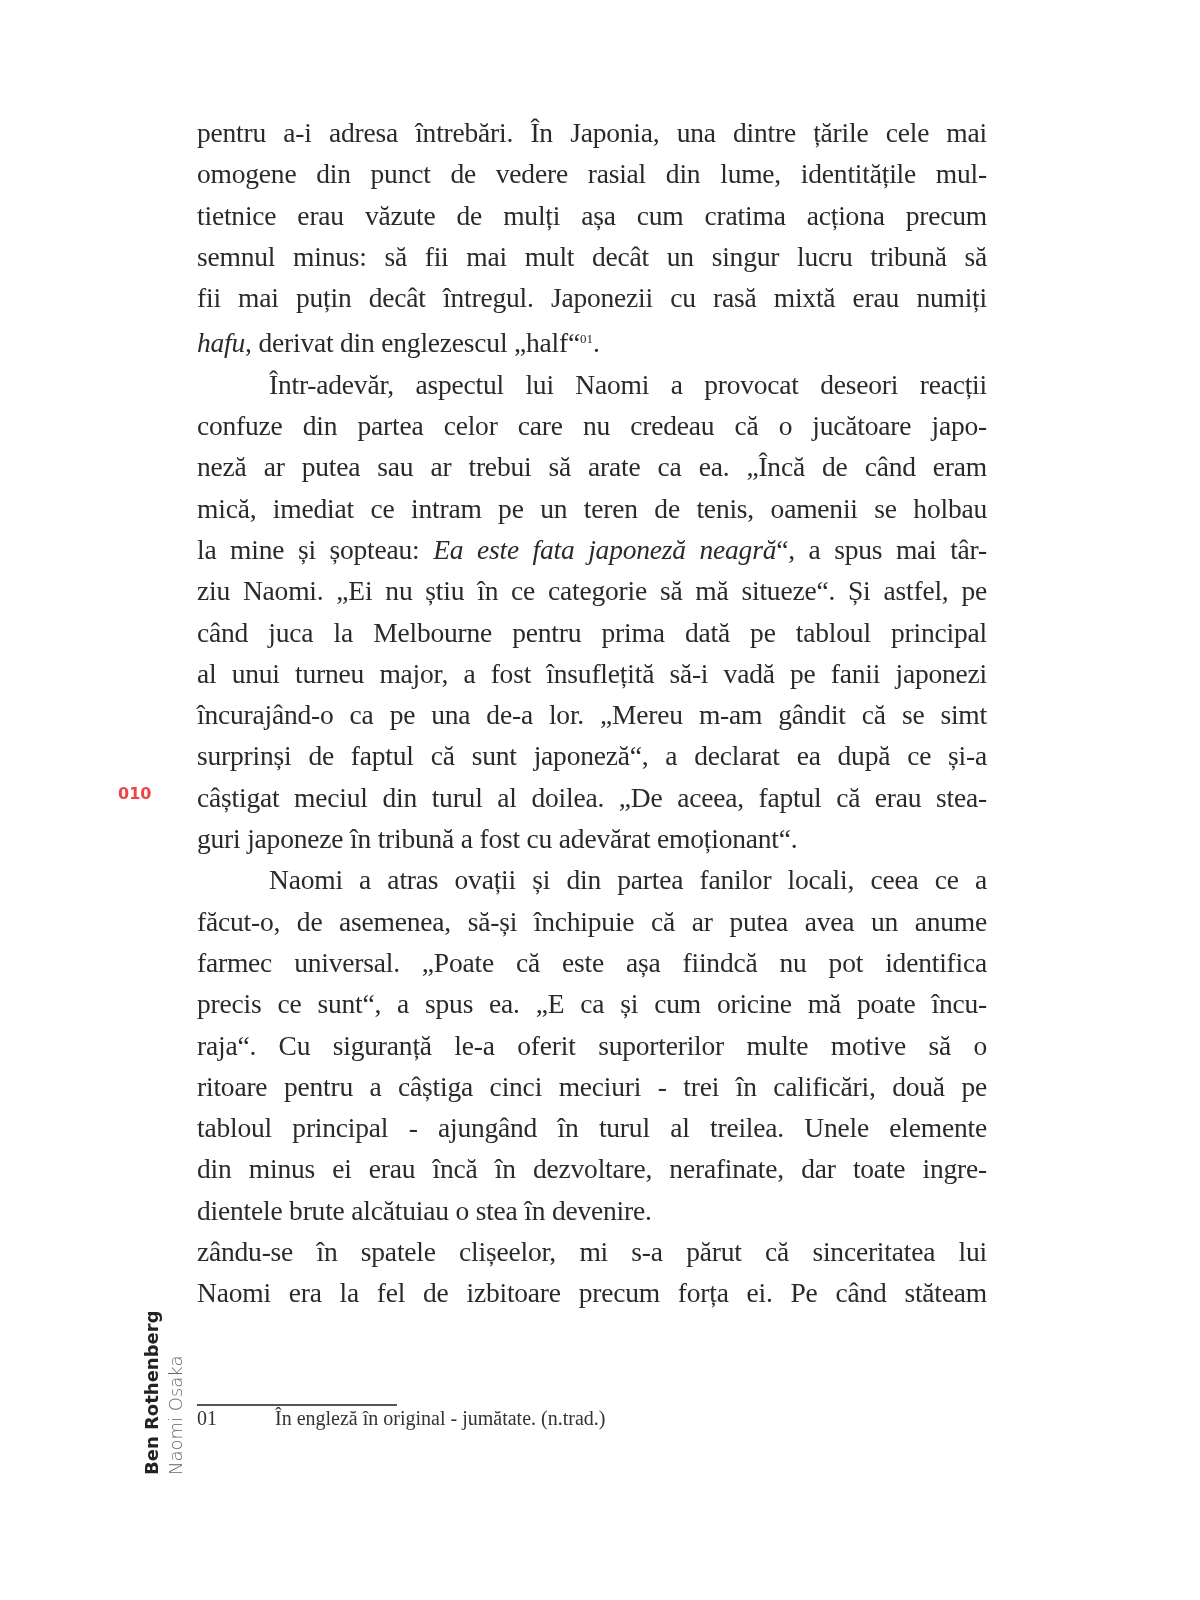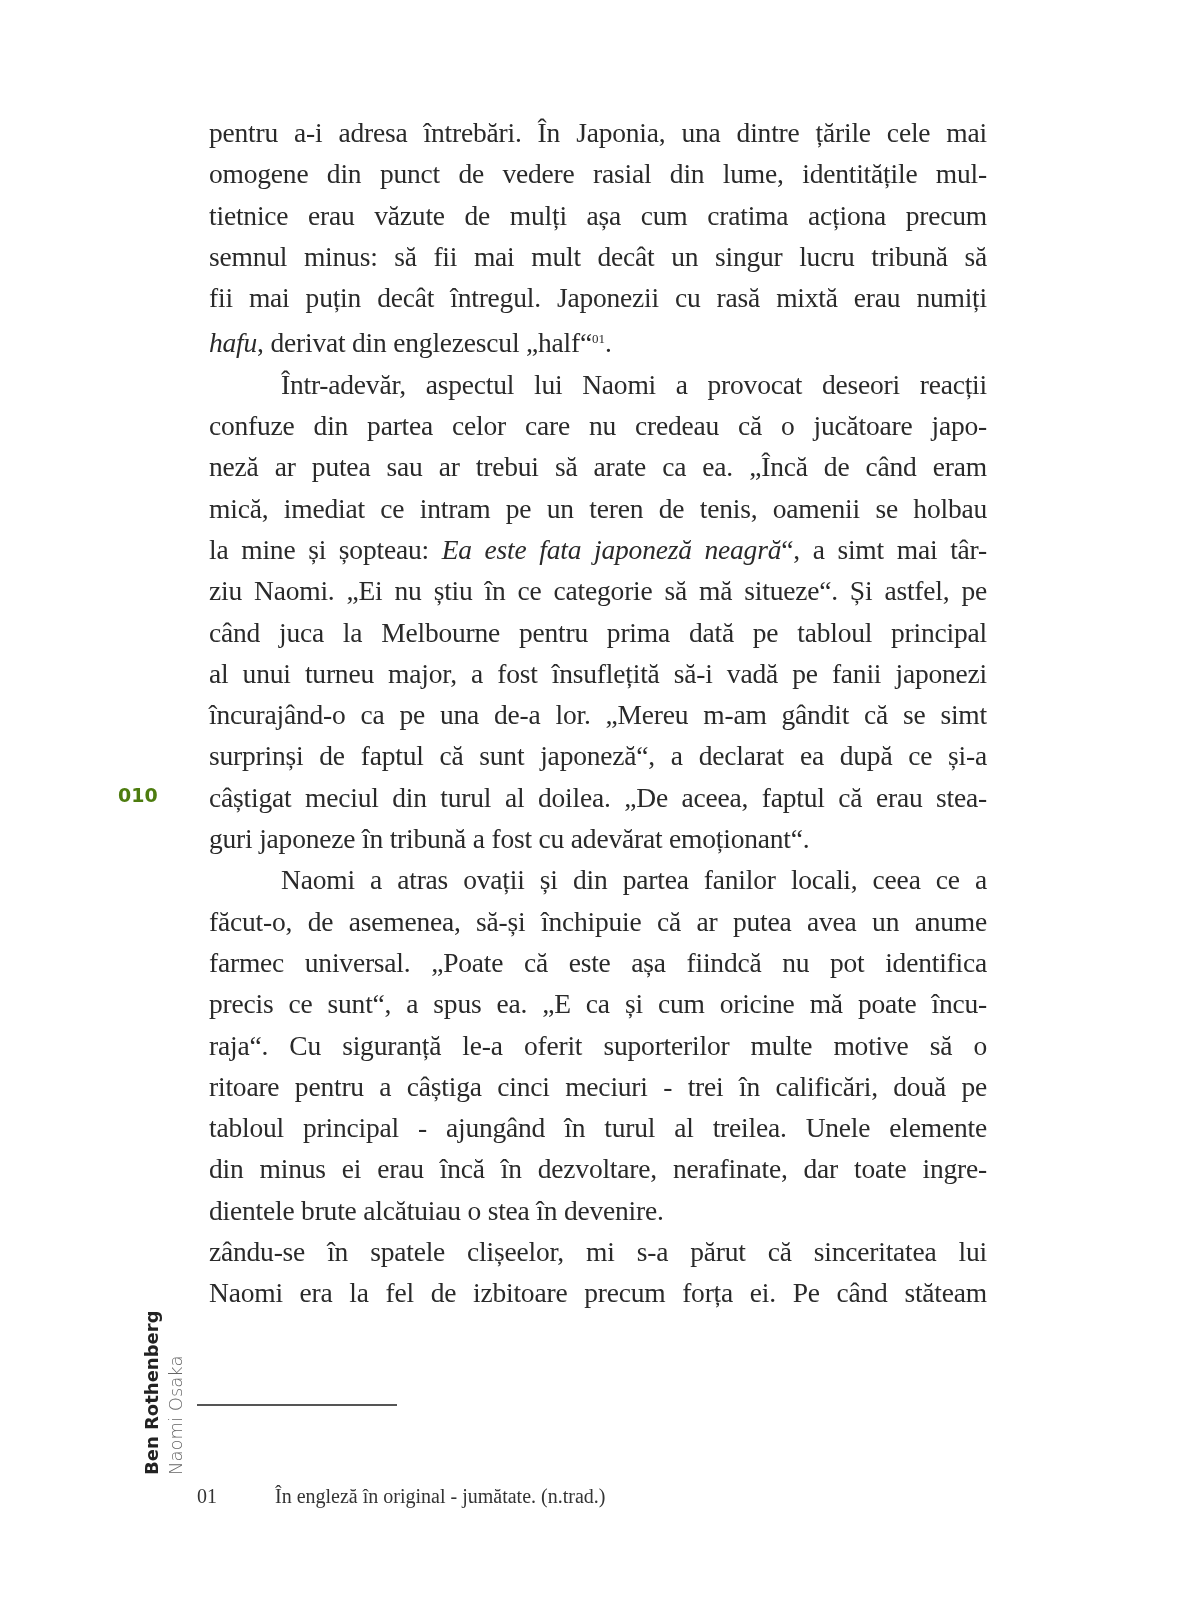--- a/index.html
+++ b/index.html
@@ -4,57 +4,57 @@
 <style>
   html, body { margin: 0; padding: 0; }
   body {
     width: 1200px; height: 1600px; background: #ffffff; position: relative; overflow: hidden;
     font-family: "Liberation Serif", "DejaVu Serif", serif; color: #2a2a2a;
   }
   .text-block {
     position: absolute; left: 197px; top: 112px; width: 790px;
     font-size: 27.5px; line-height: 41.3px; letter-spacing: -0.2px;
   }
-  .line { display: block; white-space: nowrap; margin-left: 12px; }
+  .line { display: block; white-space: nowrap; }
   .indent { padding-left: 72px; }
   .just { text-align: justify; text-align-last: justify; white-space: normal; }
   .it { font-style: italic; }
   sup.fn { font-size: 13px; vertical-align: 9px; letter-spacing: 0; }
   .page-number {
     position: absolute; left: 118px; top: 784px;
-    font-family: "DejaVu Sans", sans-serif; font-weight: bold; font-size: 19px; color: #4d7c0f;
+    font-family: "DejaVu Sans", sans-serif; font-weight: bold; font-size: 16px; color: #ef4444;
   }
   .running-head {
     position: absolute; left: 140px; top: 1475px; transform-origin: 0 0; transform: rotate(-90deg);
     white-space: nowrap; font-family: "DejaVu Sans", sans-serif; font-size: 18px; line-height: 24px;
   }
   .running-head .author { font-weight: bold; color: #222; display: block; }
   .running-head .title { color: #666; display: block; font-weight: 300; }
   .fn-rule { position: absolute; left: 197px; top: 1404px; width: 200px; height: 2px; background: #555; }
   .footnote {
-    position: absolute; left: 197px; top: 1482px; font-size: 20px; line-height: 28px; color: #333;
+    position: absolute; left: 197px; top: 1404px; font-size: 20px; line-height: 28px; color: #333;
   }
   .footnote .num { display: inline-block; width: 78px; }
 </style>
 </head>
 <body>
 
 <div class="text-block">
   <span class="line just">pentru a-i adresa întrebări. În Japonia, una dintre țările cele mai</span>
   <span class="line just">omogene din punct de vedere rasial din lume, identitățile mul-</span>
   <span class="line just">tietnice erau văzute de mulți așa cum cratima acționa precum</span>
   <span class="line just">semnul minus: să fii mai mult decât un singur lucru tribună să</span>
   <span class="line just">fii mai puțin decât întregul. Japonezii cu rasă mixtă erau numiți</span>
   <span class="line"><span class="it">hafu</span><span>, derivat din englezescul „half“</span><sup class="fn">01</sup><span>.</span></span>
 
   <span class="line just indent">Într-adevăr, aspectul lui Naomi a provocat deseori reacții</span>
   <span class="line just">confuze din partea celor care nu credeau că o jucătoare japo-</span>
   <span class="line just">neză ar putea sau ar trebui să arate ca ea. „Încă de când eram</span>
   <span class="line just">mică, imediat ce intram pe un teren de tenis, oamenii se holbau</span>
-  <span class="line" style="text-align:justify;text-align-last:justify;white-space:normal;"><span>la mine și șopteau: </span><span class="it">Ea este fata japoneză neagră</span><span>“, a simt mai târ-</span></span>
+  <span class="line" style="text-align:justify;text-align-last:justify;white-space:normal;"><span>la mine și șopteau: </span><span class="it">Ea este fata japoneză neagră</span><span>“, a spus mai târ-</span></span>
   <span class="line just">ziu Naomi. „Ei nu știu în ce categorie să mă situeze“. Și astfel, pe</span>
   <span class="line just">când juca la Melbourne pentru prima dată pe tabloul principal</span>
   <span class="line just">al unui turneu major, a fost însuflețită să-i vadă pe fanii japonezi</span>
   <span class="line just">încurajând-o ca pe una de-a lor. „Mereu m-am gândit că se simt</span>
   <span class="line just">surprinși de faptul că sunt japoneză“, a declarat ea după ce și-a</span>
   <span class="line just">câștigat meciul din turul al doilea. „De aceea, faptul că erau stea-</span>
   <span class="line">guri japoneze în tribună a fost cu adevărat emoționant“.</span>
 
   <span class="line just indent">Naomi a atras ovații și din partea fanilor locali, ceea ce a</span>
   <span class="line just">făcut-o, de asemenea, să-și închipuie că ar putea avea un anume</span>

